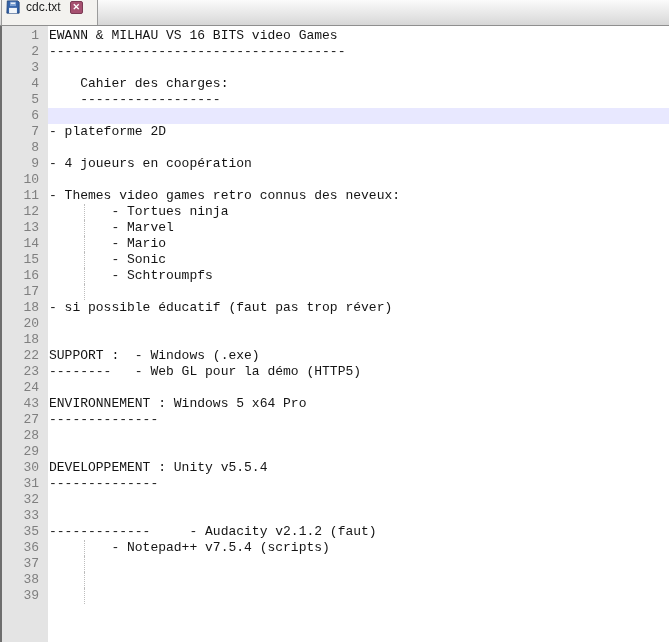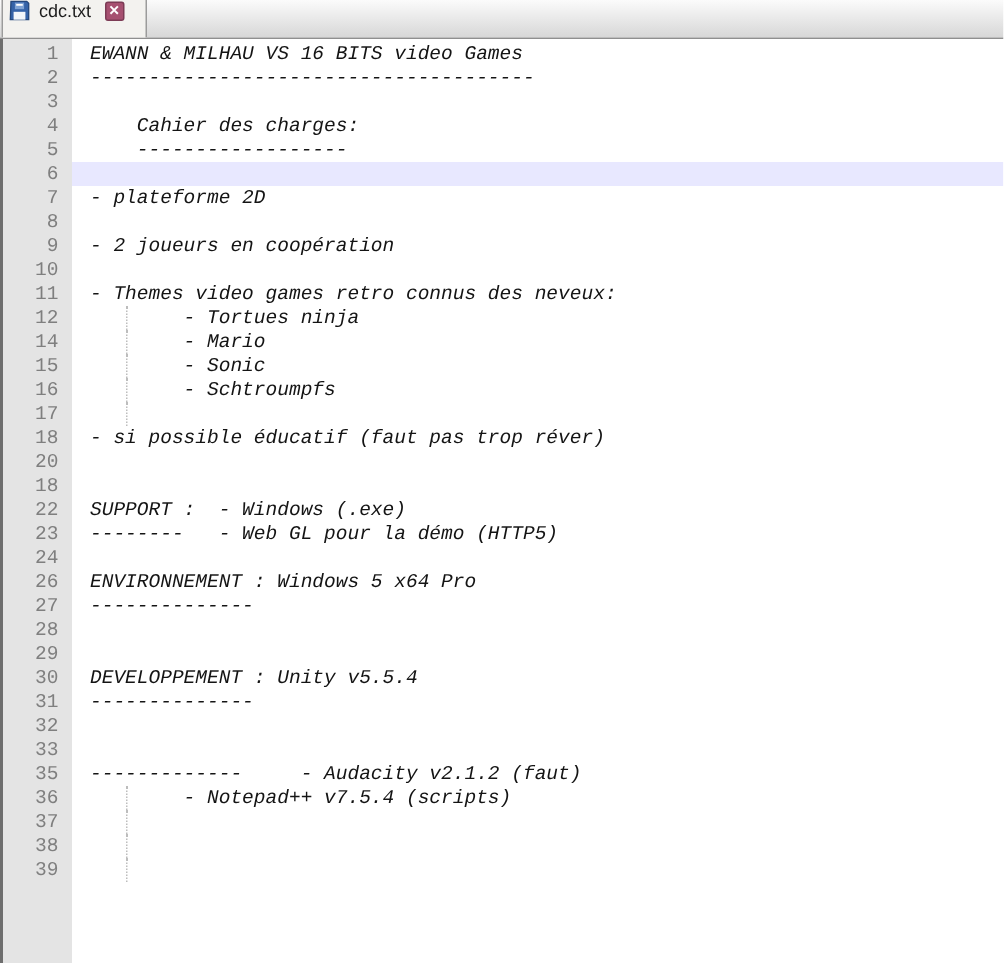--- a/index.html
+++ b/index.html
@@ -44,21 +44,21 @@
   .content{position:absolute;left:0;top:0;right:0;padding-top:2px;}
   .row{
     display:flex;height:16px;
     font-family:"Liberation Mono","DejaVu Sans Mono",monospace;
     font-size:13px;line-height:16px;white-space:pre;
   }
   .ln{
     flex:none;width:46px;box-sizing:border-box;padding-right:9px;
     text-align:right;color:#7f7f7f;
   }
-  .body{flex:1;position:relative;padding-left:12px;color:#141414;font-style:italic;}
+  .body{flex:1;position:relative;padding-left:1px;color:#141414;}
   .row.current .body{background:#e8e8ff;}
   .guide{
     position:absolute;left:36px;top:0;bottom:0;width:0;
     border-left:1px dotted #bdbdbd;
   }
 </style>
 </head>
 <body>
 
 <div class="tabbar">
@@ -81,35 +81,36 @@
   <div class="gutter-bg"></div>
   <div class="content">
       <div class="row"><span class="ln">1</span><div class="body">EWANN &amp; MILHAU VS 16 BITS video Games</div></div>
       <div class="row"><span class="ln">2</span><div class="body">--------------------------------------</div></div>
       <div class="row"><span class="ln">3</span><div class="body"></div></div>
       <div class="row"><span class="ln">4</span><div class="body">    Cahier des charges:</div></div>
       <div class="row"><span class="ln">5</span><div class="body">    ------------------</div></div>
       <div class="row current"><span class="ln">6</span><div class="body"></div></div>
       <div class="row"><span class="ln">7</span><div class="body">- plateforme 2D</div></div>
       <div class="row"><span class="ln">8</span><div class="body"></div></div>
-      <div class="row"><span class="ln">9</span><div class="body">- 2 joueurs en coopération</div></div>
+      <div class="row"><span class="ln">9</span><div class="body">- 4 joueurs en coopération</div></div>
       <div class="row"><span class="ln">10</span><div class="body"></div></div>
       <div class="row"><span class="ln">11</span><div class="body">- Themes video games retro connus des neveux:</div></div>
       <div class="row"><span class="ln">12</span><div class="body"><span class="guide"></span>        - Tortues ninja</div></div>
+      <div class="row"><span class="ln">13</span><div class="body"><span class="guide"></span>        - Marvel</div></div>
       <div class="row"><span class="ln">14</span><div class="body"><span class="guide"></span>        - Mario</div></div>
       <div class="row"><span class="ln">15</span><div class="body"><span class="guide"></span>        - Sonic</div></div>
       <div class="row"><span class="ln">16</span><div class="body"><span class="guide"></span>        - Schtroumpfs</div></div>
       <div class="row"><span class="ln">17</span><div class="body"><span class="guide"></span></div></div>
       <div class="row"><span class="ln">18</span><div class="body">- si possible éducatif (faut pas trop réver)</div></div>
       <div class="row"><span class="ln">20</span><div class="body"></div></div>
       <div class="row"><span class="ln">18</span><div class="body"></div></div>
       <div class="row"><span class="ln">22</span><div class="body">SUPPORT :  - Windows (.exe)</div></div>
       <div class="row"><span class="ln">23</span><div class="body">--------   - Web GL pour la démo (HTTP5)</div></div>
       <div class="row"><span class="ln">24</span><div class="body"></div></div>
-      <div class="row"><span class="ln">26</span><div class="body">ENVIRONNEMENT : Windows 5 x64 Pro</div></div>
+      <div class="row"><span class="ln">43</span><div class="body">ENVIRONNEMENT : Windows 5 x64 Pro</div></div>
       <div class="row"><span class="ln">27</span><div class="body">--------------</div></div>
       <div class="row"><span class="ln">28</span><div class="body"></div></div>
       <div class="row"><span class="ln">29</span><div class="body"></div></div>
       <div class="row"><span class="ln">30</span><div class="body">DEVELOPPEMENT : Unity v5.5.4</div></div>
       <div class="row"><span class="ln">31</span><div class="body">--------------</div></div>
       <div class="row"><span class="ln">32</span><div class="body"></div></div>
       <div class="row"><span class="ln">33</span><div class="body"></div></div>
       <div class="row"><span class="ln">35</span><div class="body">-------------     - Audacity v2.1.2 (faut)</div></div>
       <div class="row"><span class="ln">36</span><div class="body"><span class="guide"></span>        - Notepad++ v7.5.4 (scripts)</div></div>
       <div class="row"><span class="ln">37</span><div class="body"><span class="guide"></span></div></div>

